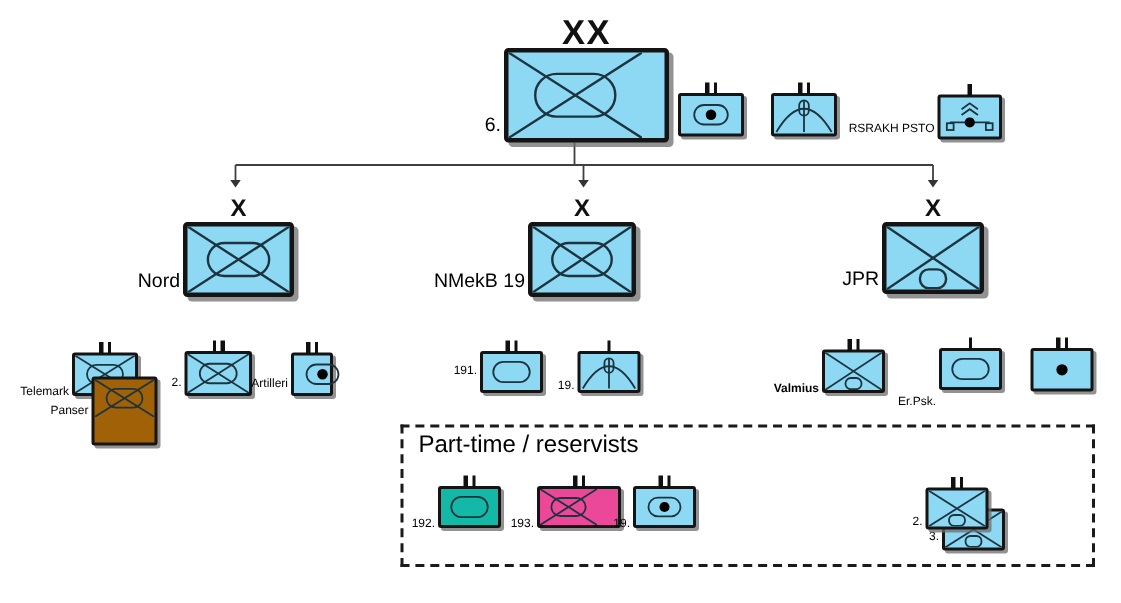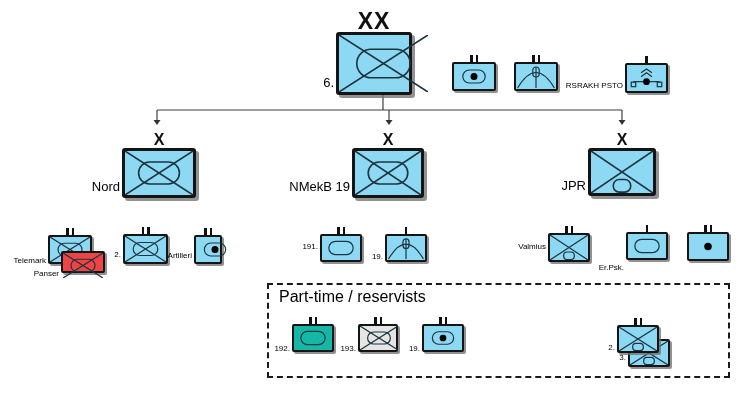--- a/index.html
+++ b/index.html
@@ -36,21 +36,21 @@
       <polygon points="153.5,120 160.5,120 157,125" fill="#333"></polygon>
       <line stroke="#3f3f3f" stroke-width="1.2" fill="none" x1="389" y1="110" x2="389" y2="120"></line>
       <polygon points="385.5,120 392.5,120 389,125" fill="#333"></polygon>
       <line stroke="#3f3f3f" stroke-width="1.2" fill="none" x1="622" y1="110" x2="622" y2="120"></line>
       <polygon points="618.5,120 625.5,120 622,125" fill="#333"></polygon>
     </svg>
   <div id="reservists-box" style="left: 267px; top: 283px; width: 463px; height: 95px;">
     <span id="reservists-title">Part-time / reservists</span>
   </div>
   <div id="units-layer">
-      <div class="unit big" style="left: 336px; top: 32px; width: 76px; height: 63px; background: rgb(141, 216, 242); border-color: rgb(20, 20, 20);">
+      <div class="unit big" style="left: 336px; top: 32px; width: 110px; height: 63px; background: rgb(141, 216, 242); border-color: rgb(20, 20, 20);">
         <svg width="89" height="57">
           <line stroke="#1c3440" stroke-width="1.6" fill="none" x1="0" y1="0" x2="89" y2="57"></line>
           <line stroke="#1c3440" stroke-width="1.6" fill="none" x1="0" y1="57" x2="89" y2="0"></line>
           <rect stroke="#1c3440" stroke-width="1.6" fill="none" x="17.8" y="14.25" width="53.4" height="28.5" rx="14.25" ry="14.25"></rect>
         </svg>
         <div class="echelon e-xx">XX</div>
         <span class="unit-label" style="top: 41px;">6.</span>
       </div>
       <div class="unit" style="left: 452px; top: 62px; width: 44px; height: 29px; background: rgb(141, 216, 242); border-color: rgb(20, 20, 20);">
         <svg width="40" height="25">
@@ -119,21 +119,21 @@
           <line stroke="#1c3440" stroke-width="1.2" fill="none" x1="0" y1="0" x2="40" y2="25"></line>
           <line stroke="#1c3440" stroke-width="1.2" fill="none" x1="0" y1="25" x2="40" y2="0"></line>
           <rect stroke="#1c3440" stroke-width="1.2" fill="none" x="8" y="6.25" width="24" height="12.5" rx="6.25" ry="6.25"></rect>
         </svg>
         <div class="ticks">
           <span></span>
           <span></span>
         </div>
         <span class="unit-label" style="top: 20px;">Telemark</span>
       </div>
-      <div class="unit" style="left: 61px; top: 251px; width: 44px; height: 22px; background: #ef4444; border-color: rgb(20, 20, 20);">
+      <div class="unit" style="left: 61px; top: 251px; width: 44px; height: 46px; background: #a16207; border-color: rgb(20, 20, 20);">
         <svg width="40" height="25">
           <line stroke="#1c3440" stroke-width="1.2" fill="none" x1="0" y1="0" x2="40" y2="25"></line>
           <line stroke="#1c3440" stroke-width="1.2" fill="none" x1="0" y1="25" x2="40" y2="0"></line>
           <rect stroke="#1c3440" stroke-width="1.2" fill="none" x="8" y="6.25" width="24" height="12.5" rx="6.25" ry="6.25"></rect>
         </svg>
         <span class="unit-label" style="top: 17px;">Panser</span>
       </div>
       <div class="unit" style="left: 123px; top: 234px; width: 45px; height: 30px; background: rgb(141, 216, 242); border-color: rgb(20, 20, 20);">
         <svg width="41" height="26">
           <line stroke="#1c3440" stroke-width="1.2" fill="none" x1="0" y1="0" x2="41" y2="26"></line>
@@ -181,21 +181,21 @@
       <div class="unit" style="left: 548px; top: 233px; width: 42px; height: 29px; background: rgb(141, 216, 242); border-color: rgb(20, 20, 20);">
         <svg width="38" height="25">
           <line stroke="#1c3440" stroke-width="1.2" fill="none" x1="0" y1="0" x2="38" y2="25"></line>
           <line stroke="#1c3440" stroke-width="1.2" fill="none" x1="0" y1="25" x2="38" y2="0"></line>
           <rect stroke="#1c3440" stroke-width="1.2" fill="none" x="13.68" y="17" width="10.64" height="7.5" rx="3.5000000000000004" ry="3.5000000000000004"></rect>
         </svg>
         <div class="ticks">
           <span></span>
           <span></span>
         </div>
-        <span class="unit-label" style="top: 8px;">Valmius</span>
+        <span class="unit-label" style="top: 20px; font-weight: bold;">Valmius</span>
       </div>
       <div class="unit" style="left: 626px; top: 232px; width: 42px; height: 28px; background: rgb(141, 216, 242); border-color: rgb(20, 20, 20);">
         <svg width="38" height="24">
           <rect stroke="#1c3440" stroke-width="1.2" fill="none" x="6.84" y="5.28" width="24.32" height="13.440000000000001" rx="6.720000000000001" ry="6.720000000000001"></rect>
         </svg>
         <div class="ticks">
           <span></span>
         </div>
         <span class="unit-label" style="top: 30px;">Er.Psk.</span>
       </div>
@@ -211,21 +211,21 @@
       <div class="unit" style="left: 292px; top: 324px; width: 42px; height: 28px; background: #14b8a6; border-color: rgb(20, 20, 20);">
         <svg width="38" height="24">
           <rect stroke="#1c3440" stroke-width="1.2" fill="none" x="6.84" y="5.28" width="24.32" height="13.440000000000001" rx="6.720000000000001" ry="6.720000000000001"></rect>
         </svg>
         <div class="ticks">
           <span></span>
           <span></span>
         </div>
         <span class="unit-label" style="top: 19px;">192.</span>
       </div>
-      <div class="unit" style="left: 358px; top: 324px; width: 40px; height: 28px; background: #e5e5e5; border-color: rgb(20, 20, 20); padding-left: 36px;">
+      <div class="unit" style="left: 358px; top: 324px; width: 56px; height: 28px; background: #ec4899; border-color: rgb(20, 20, 20); padding-left: 36px;">
         <svg width="38" height="24">
           <line stroke="#1c3440" stroke-width="1.2" fill="none" x1="0" y1="0" x2="38" y2="24"></line>
           <line stroke="#1c3440" stroke-width="1.2" fill="none" x1="0" y1="24" x2="38" y2="0"></line>
           <rect stroke="#1c3440" stroke-width="1.2" fill="none" x="7.6000000000000005" y="6" width="22.8" height="12" rx="6" ry="6"></rect>
         </svg>
         <div class="ticks">
           <span></span>
           <span></span>
         </div>
         <span class="unit-label" style="top: 19px;">193.</span>

